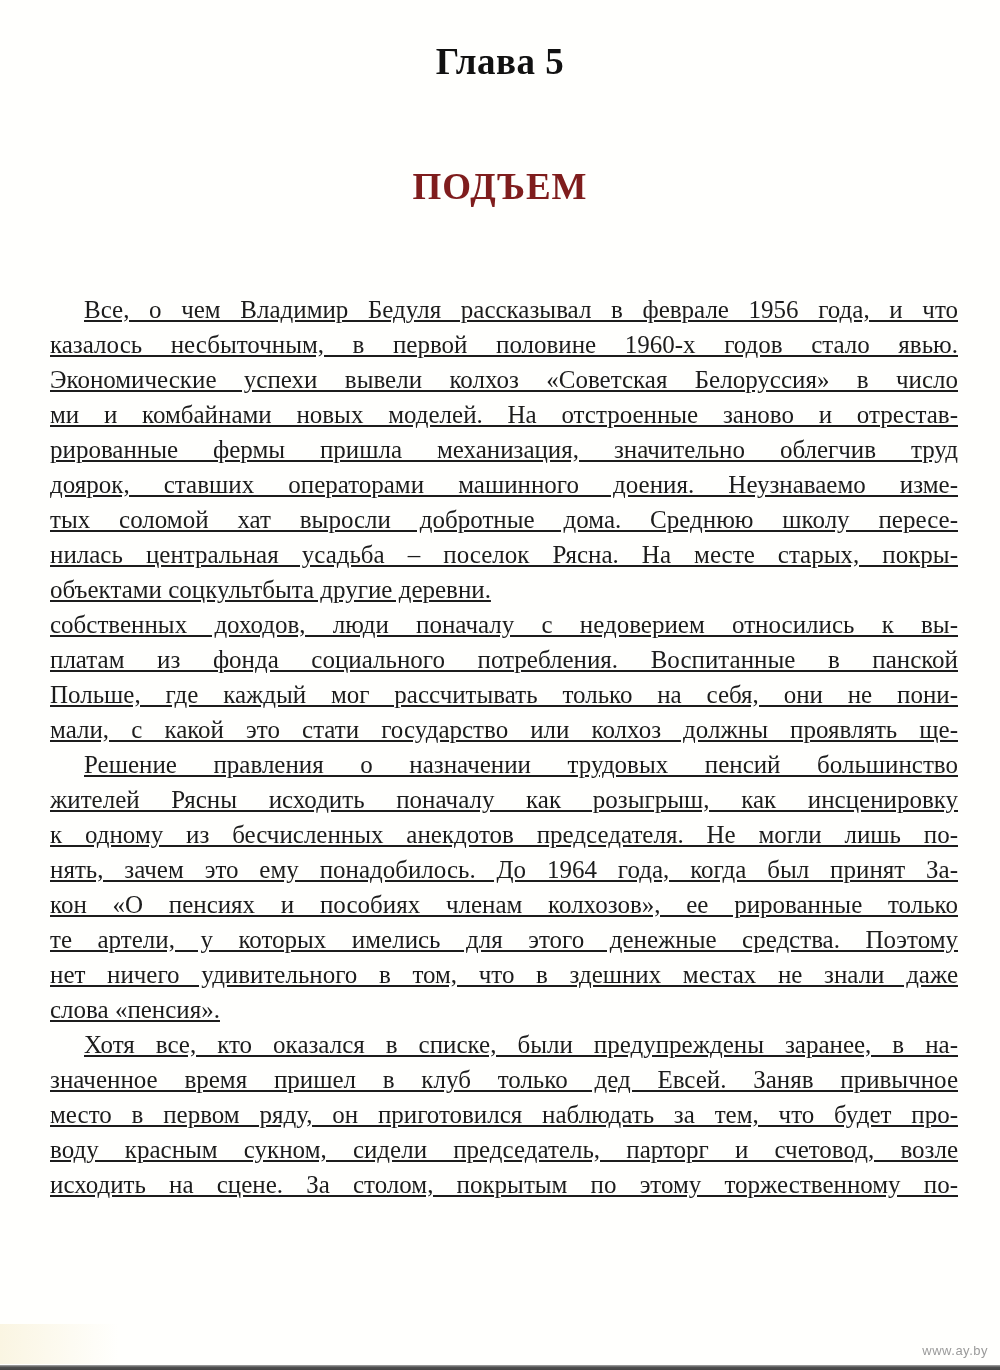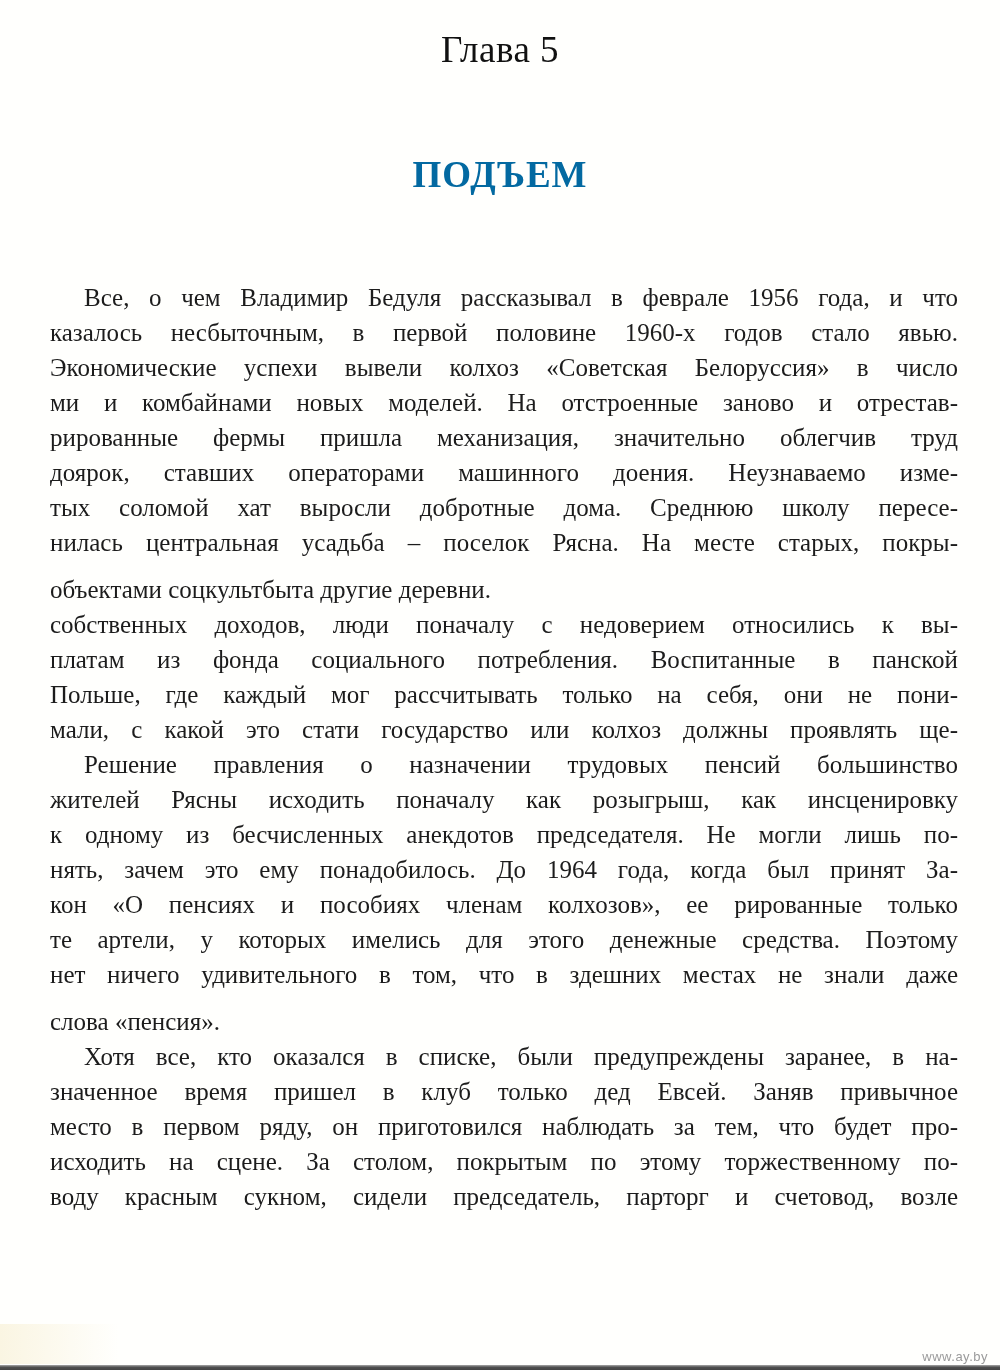--- a/index.html
+++ b/index.html
@@ -22,57 +22,58 @@
     position: absolute;
     left: 0;
     bottom: 6px;
     width: 140px;
     height: 40px;
     background: linear-gradient(90deg, #faf5e2 0%, rgba(250,245,226,0) 85%);
     pointer-events: none;
   }
   .chapter-heading {
     margin: 0;
-    padding-top: 28px;
+    padding-top: 40px;
     text-align: center;
     font-size: 37px;
-    font-weight: normal;
+    font-weight: bold;
     letter-spacing: 0.5px;
     color: #111111;
   }
   .section-title {
     margin: 0;
     margin-top: 82px;
     text-align: center;
     font-size: 37px;
     font-weight: bold;
     letter-spacing: 1px;
-    color: #0369a1;
+    color: #7f1d1d;
   }
   .body-text {
     margin-top: 84px;
     margin-left: 50px;
     width: 908px;
     font-size: 25px;
   }
   .para { margin: 0; padding: 0; }
   .line {
     height: 35px;
     line-height: 35px;
     text-align: justify;
     text-align-last: justify;
     white-space: nowrap;
     overflow: hidden;
+    text-decoration: underline;
   }
   .line.first { padding-left: 34px; }
-  .line.lastline { text-align-last: left; margin-top: 12px; }
+  .line.lastline { text-align-last: left; }
   .watermark {
     position: absolute;
     right: 12px;
-    bottom: 6px;
+    bottom: 12px;
     font-family: "Liberation Sans", "DejaVu Sans", sans-serif;
     font-size: 13px;
     color: #9b9b9b;
     letter-spacing: 0.5px;
   }
   .scan-edge-bottom {
     position: absolute;
     left: 0;
     bottom: 0;
     width: 100%;
@@ -115,21 +116,21 @@
         <div class="line">нять, зачем это ему понадобилось. До 1964 года, когда был принят За-</div>
         <div class="line">кон «О пенсиях и пособиях членам колхозов», ее рированные только</div>
         <div class="line">те артели, у которых имелись для этого денежные средства. Поэтому</div>
         <div class="line">нет ничего удивительного в том, что в здешних местах не знали даже</div>
         <div class="line lastline">слова «пенсия».</div>
       </div>
       <div class="para">
         <div class="line first">Хотя все, кто оказался в списке, были предупреждены заранее, в на-</div>
         <div class="line">значенное время пришел в клуб только дед Евсей. Заняв привычное</div>
         <div class="line">место в первом ряду, он приготовился наблюдать за тем, что будет про-</div>
+        <div class="line">воду красным сукном, сидели председатель, парторг и счетовод, возле</div>
         <div class="line">исходить на сцене. За столом, покрытым по этому торжественному по-</div>
-        <div class="line">воду красным сукном, сидели председатель, парторг и счетовод, возле</div>
       </div>
     </div>
 
   <div class="watermark">www.ay.by</div>
 
   <div class="scan-edge-bottom"></div>
 </div>
 
 </body></html>

